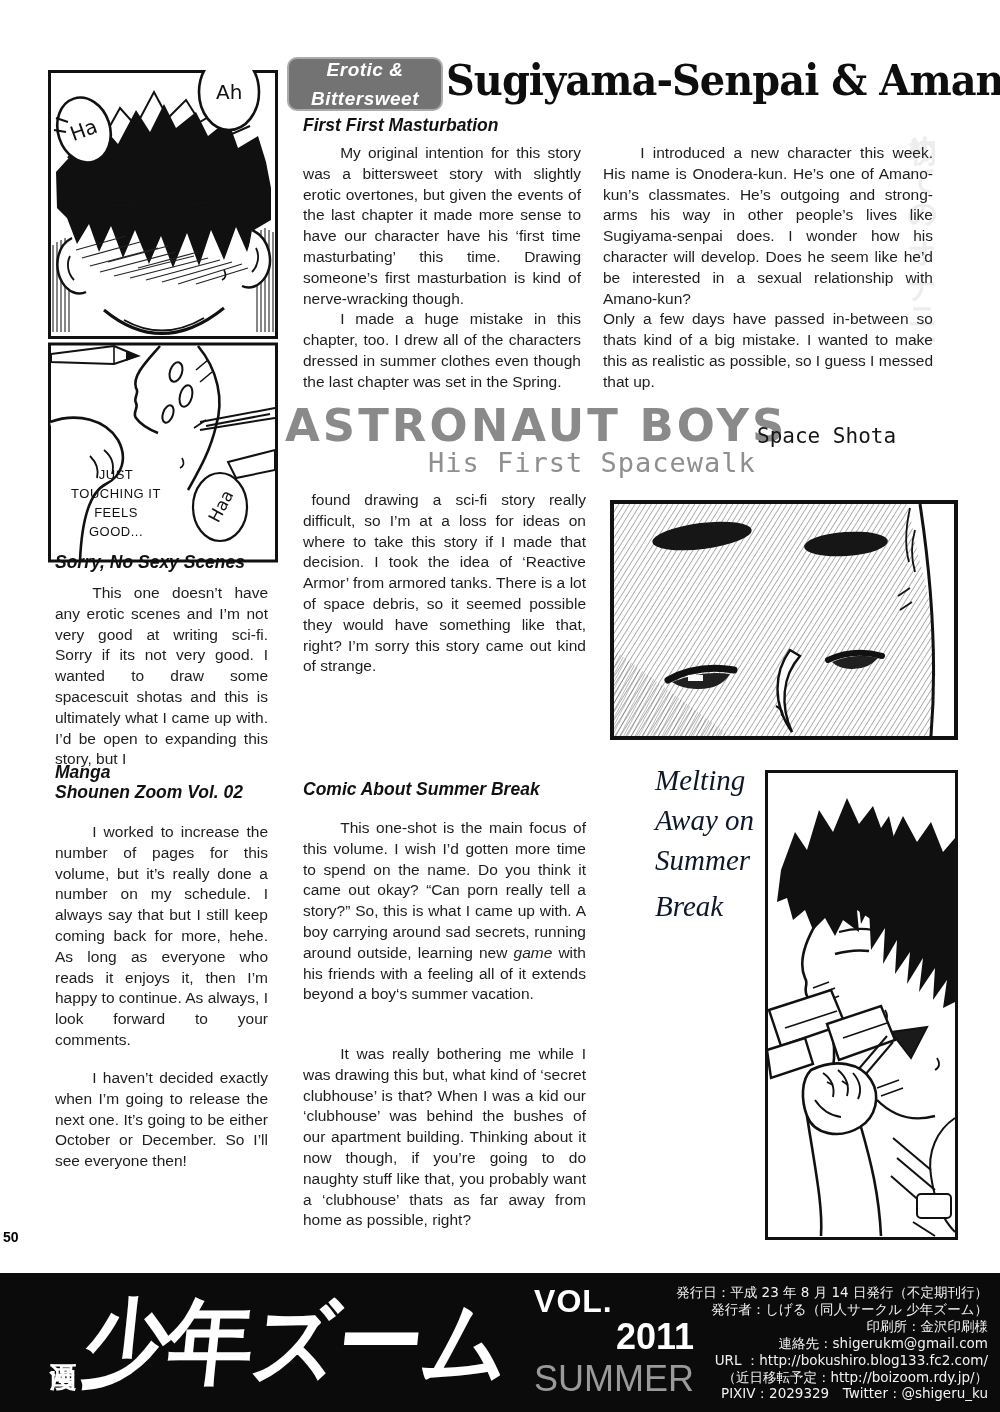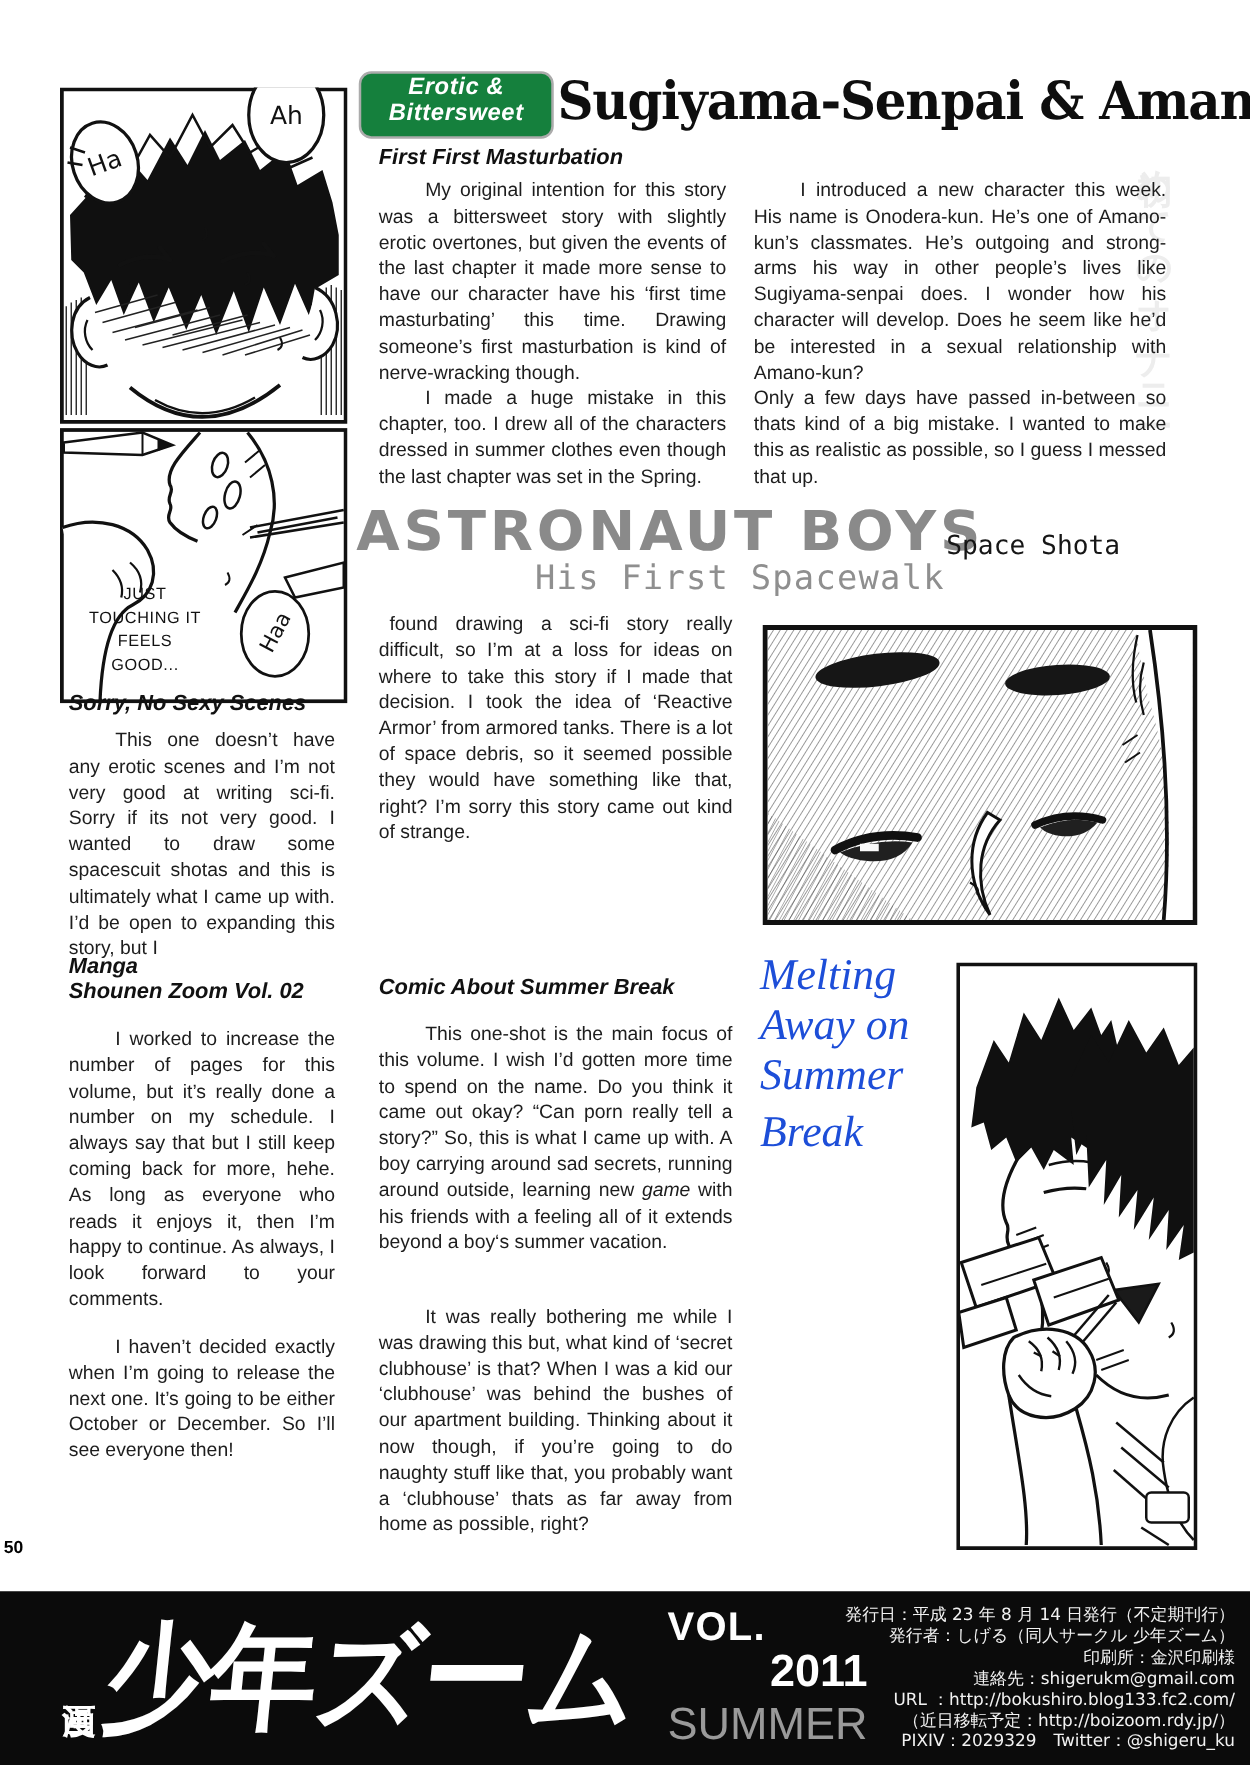--- a/index.html
+++ b/index.html
@@ -5,34 +5,34 @@
   html,body{margin:0;padding:0;background:#ffffff;}
   #page{position:relative;width:1000px;height:1412px;background:#fff;overflow:hidden;
         font-family:"Liberation Sans",sans-serif;color:#1c1c1c;}
   .abs{position:absolute;}
   
   .para{font-size:15.5px;line-height:20.8px;text-align:justify;text-indent:2.4em;color:#1d1d1d;}
   .para.noindent{text-indent:0;}
   .para.smallindent{text-indent:0.55em;}
   .h-bold-it{font-style:italic;font-weight:bold;font-size:17.5px;color:#111;line-height:20px;}
   
-  .badge{width:152px;height:50px;background:#15803d;border-radius:10px;border:2px solid #ababab;
-         display:flex;flex-direction:column;align-items:center;justify-content:flex-start;}
+  .badge{width:152px;height:50px;background:#737373;border-radius:10px;border:2px solid #ababab;
+         display:flex;flex-direction:column;align-items:center;justify-content:space-between;}
   .badge span{color:#fff;font-weight:bold;font-style:italic;font-size:19px;line-height:21px;letter-spacing:.5px;}
   .main-title{font-family:"DejaVu Serif","Liberation Serif",serif;font-weight:600;font-size:42px;
               color:#0e0e0e;white-space:nowrap;transform:scaleX(.95);transform-origin:left top;letter-spacing:-1px;}
   
   .astro-title{font-family:"DejaVu Sans",sans-serif;font-weight:bold;font-size:44px;color:#8a8a8a;
                letter-spacing:3px;white-space:nowrap;transform:scaleX(1.02);transform-origin:left top;}
   .astro-sub{font-family:"DejaVu Sans Mono","Liberation Mono",monospace;font-size:27px;color:#8f8f8f;
              letter-spacing:1px;white-space:nowrap;}
   .astro-tag{font-family:"DejaVu Sans Mono","Liberation Mono",monospace;font-size:21px;color:#161616;white-space:nowrap;}
   
-  .melting{font-family:"Liberation Serif","DejaVu Serif",serif;font-style:italic;font-size:35px;
-           line-height:40px;color:#1d4ed8;}
+  .melting{font-family:"Liberation Serif","DejaVu Serif",serif;font-style:italic;font-size:29px;
+           line-height:40px;color:#0f172a;margin-left:47px;}
   
   .bubble-txt{font-family:"DejaVu Sans",sans-serif;font-weight:500;font-size:19px;color:#111;}
   .panel-caption{font-size:13px;line-height:19px;letter-spacing:.5px;text-align:center;color:#111;
                  font-family:"Liberation Sans",sans-serif;}
   
   .watermark{writing-mode:vertical-rl;text-orientation:upright;font-size:29px;color:#ededed;
              font-weight:bold;letter-spacing:2px;user-select:none;}
   
   .pagenum{font-size:14px;font-weight:bold;color:#000000;}
   

